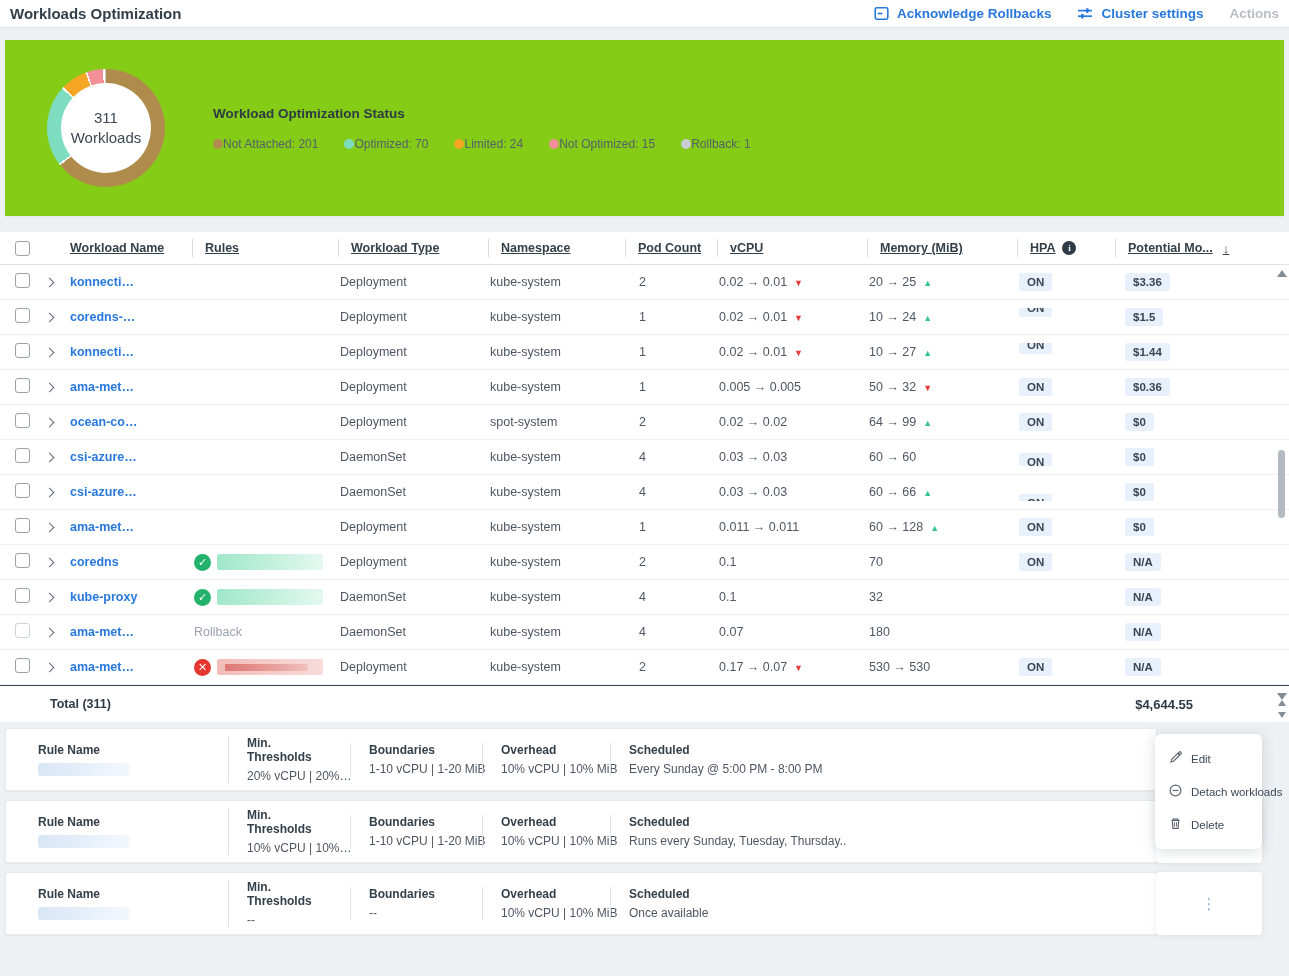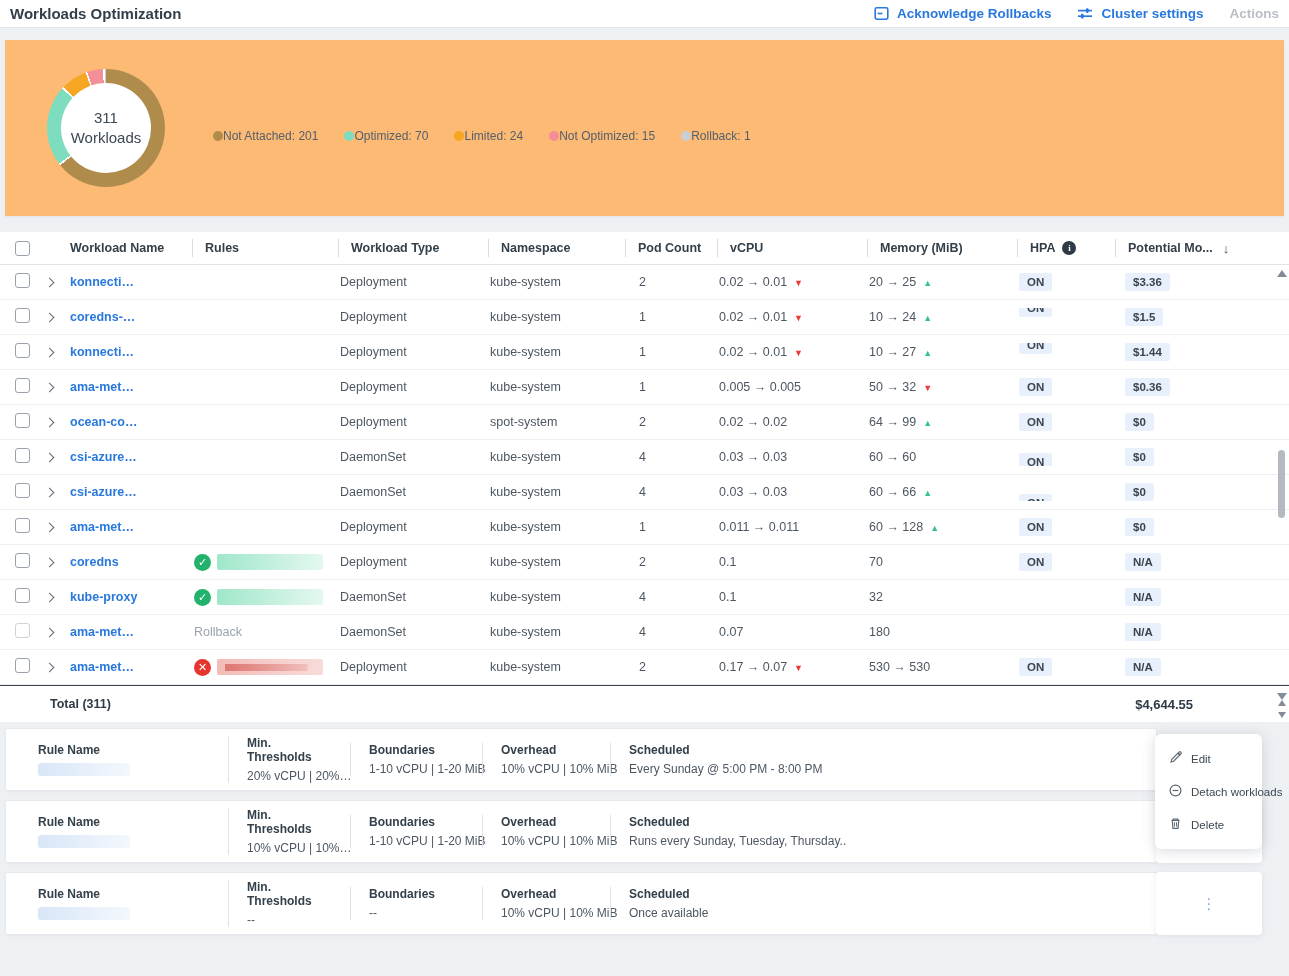--- a/index.html
+++ b/index.html
@@ -8,36 +8,36 @@
 
   
   .topbar { height:28px; background:#fff; border-bottom:1px solid #e3e6ea; display:flex; align-items:center; padding:0 10px; }
   .topbar h1 { font-size:15px; font-weight:700; color:#323e49; }
   .topbar-actions { margin-left:auto; display:flex; align-items:center; gap:26px; white-space:nowrap; }
   .tb-link { display:inline-flex; align-items:center; gap:8px; color:#2878dd; font-weight:700; font-size:13.5px; cursor:pointer; text-decoration:none; }
   .tb-link.disabled { color:#b8bec6; }
   .tb-link svg { display:block; }
 
   
-  .overview-card { margin:12px 5px 0 5px; height:176px; background:#fdba74; box-shadow:0 1px 2px rgba(40,50,60,.06); display:flex; align-items:center; padding-left:42px; }
+  .overview-card { margin:12px 5px 0 5px; height:176px; background:#84cc16; box-shadow:0 1px 2px rgba(40,50,60,.06); display:flex; align-items:center; padding-left:42px; }
   .donut-wrap { position:relative; width:118px; height:118px; flex:none; }
   .donut { width:118px; height:118px; border-radius:50%; }
   .donut-hole { position:absolute; left:14px; top:14px; width:90px; height:90px; background:#fff; border-radius:50%; }
   .donut-center { position:absolute; inset:0; display:flex; flex-direction:column; align-items:center; justify-content:center; color:#3c4854; font-size:15px; line-height:1.35; }
   .status { margin-left:48px; }
   .status h2 { font-size:13.5px; font-weight:700; color:#2e3a45; }
   .legend { display:flex; align-items:center; gap:26px; margin-top:16px; }
   .legend-item { display:inline-flex; align-items:center; font-size:12px; color:#55606b; }
   .legend-dot { width:10px; height:10px; border-radius:50%; flex:none; }
 
   
   .table-card { margin-top:16px; background:#fff; position:relative; }
   .grid-row { display:grid; grid-template-columns:40px 28px 124px 146px 150px 137px 92px 150px 150px 98px 138px 1fr; align-items:center; }
   .thead { height:33px; border-bottom:1px solid #dfe3e8; font-weight:700; color:#333f49; font-size:12.5px; }
-  .thead .hcell { display:flex; align-items:center; height:18px; padding-left:2px; }
+  .thead .hcell { display:flex; align-items:center; height:18px; padding-left:2px;text-decoration:underline; }
   .thead .sep { border-left:1px solid #d9dde2; padding-left:12px; }
   .info-icon { width:14px; height:14px; border-radius:50%; background:#2e3a45; color:#fff; font-size:9px; font-weight:700; display:inline-flex; align-items:center; justify-content:center; margin-left:7px; font-family:"Liberation Serif",serif; }
   .sort-icon { margin-left:10px; color:#454f5a; font-size:13px; font-weight:400; }
 
   .trow { height:35px; border-bottom:1px solid #edeff2; }
   .cell { padding-left:2px; overflow:hidden; white-space:nowrap; }
   .cb { display:inline-block; width:15px; height:15px; border:1.6px solid #99a1ab; border-radius:3px; background:#fff; cursor:pointer; margin-left:13px; }
   .trow[data-muted="true"] .cb { border-color:#ccd3da; }
   .chev { display:inline-block; width:7px; height:7px; border-top:1.6px solid #5f6a75; border-right:1.6px solid #5f6a75; transform:rotate(45deg); cursor:pointer; margin-left:4px; }
   .wname { color:#2878dd; font-weight:700; text-decoration:none; cursor:pointer; }
@@ -140,20 +140,21 @@
 <section class="overview-card">
   <div class="donut-wrap">
     <div class="donut" id="donut" style="background: conic-gradient(rgb(176, 140, 76) 0deg, rgb(176, 140, 76) 230.869deg, rgb(255, 255, 255) 230.869deg, rgb(255, 255, 255) 232.669deg, rgb(126, 221, 190) 232.669deg, rgb(126, 221, 190) 311.898deg, rgb(255, 255, 255) 311.898deg, rgb(255, 255, 255) 313.698deg, rgb(245, 166, 35) 313.698deg, rgb(245, 166, 35) 339.679deg, rgb(255, 255, 255) 339.679deg, rgb(255, 255, 255) 341.479deg, rgb(242, 143, 151) 341.479deg, rgb(242, 143, 151) 357.042deg, rgb(255, 255, 255) 357.042deg, rgb(255, 255, 255) 358.842deg, rgb(201, 206, 211) 358.842deg, rgb(201, 206, 211) 359.595deg, rgb(255, 255, 255) 359.595deg, rgb(255, 255, 255) 360deg);"></div>
     <div class="donut-hole"></div>
     <div class="donut-center">
       <div>311</div>
       <div>Workloads</div>
     </div>
   </div>
   <div class="status">
+    <h2>Workload Optimization Status</h2>
     <div class="legend">
       <span class="legend-item">
           <span class="legend-dot" style="background: rgb(176, 140, 76);"></span>
           <span>Not Attached: 201</span>
         </span>
       <span class="legend-item">
           <span class="legend-dot" style="background: rgb(126, 221, 190);"></span>
           <span>Optimized: 70</span>
         </span>
       <span class="legend-item">

